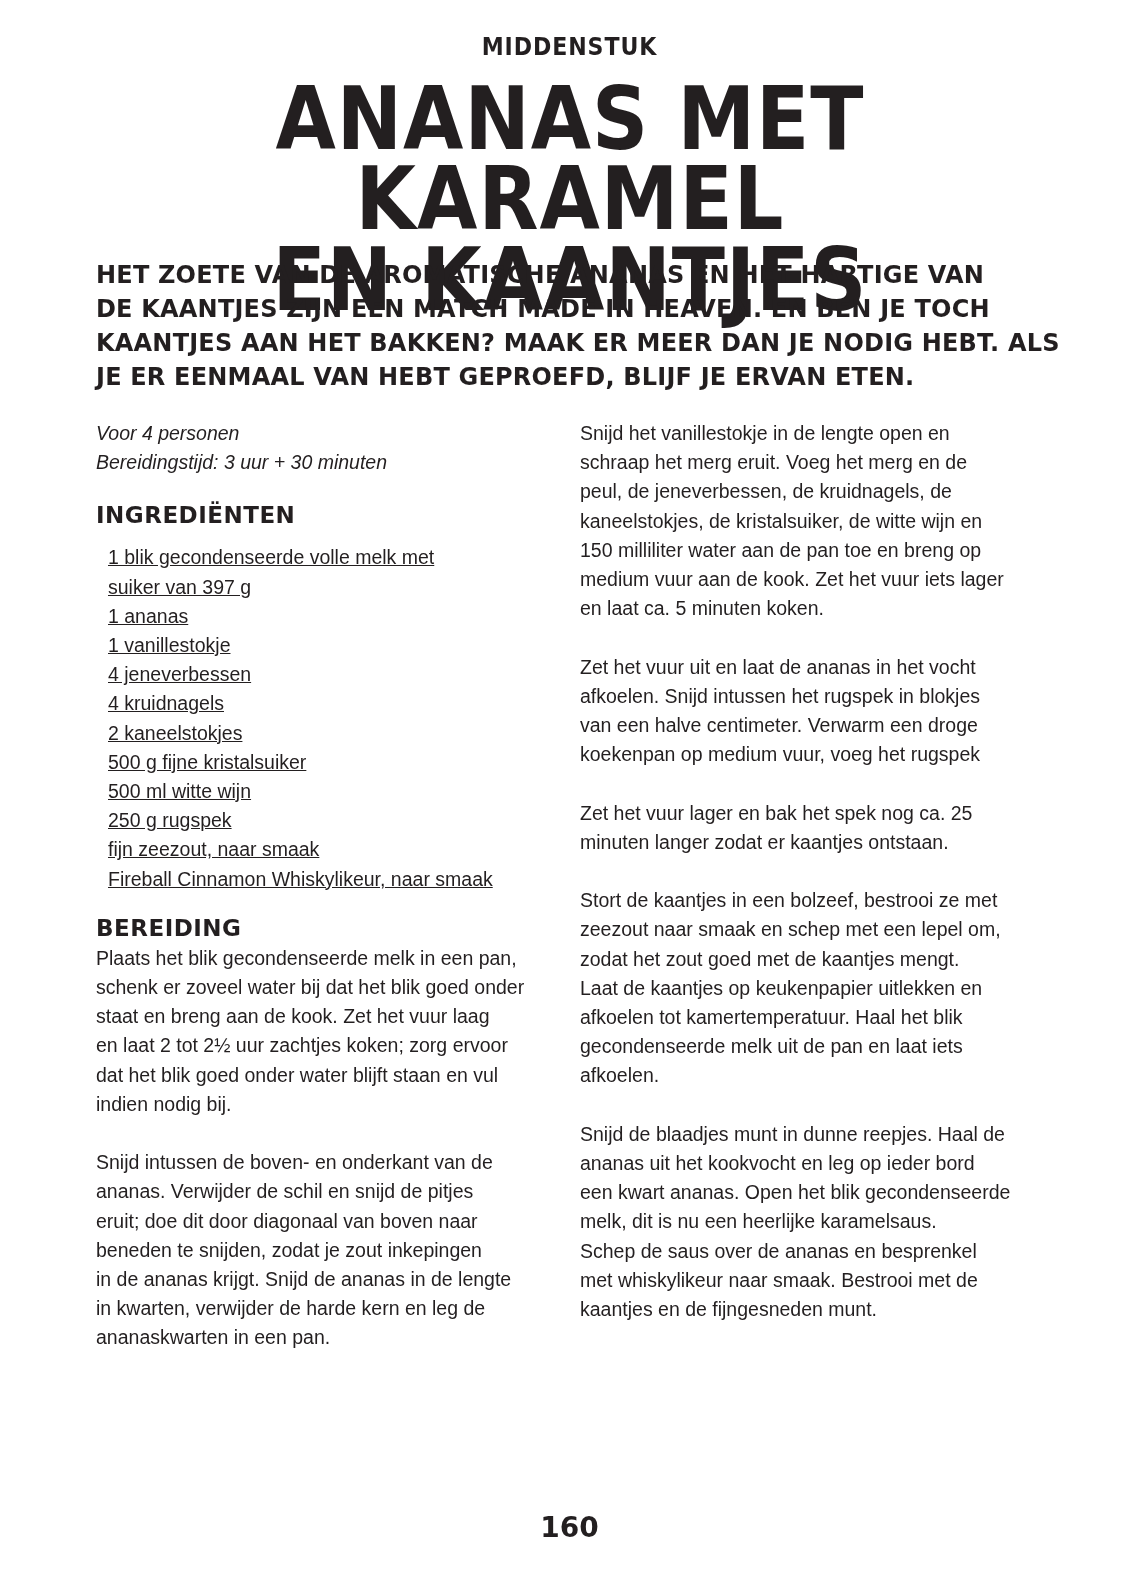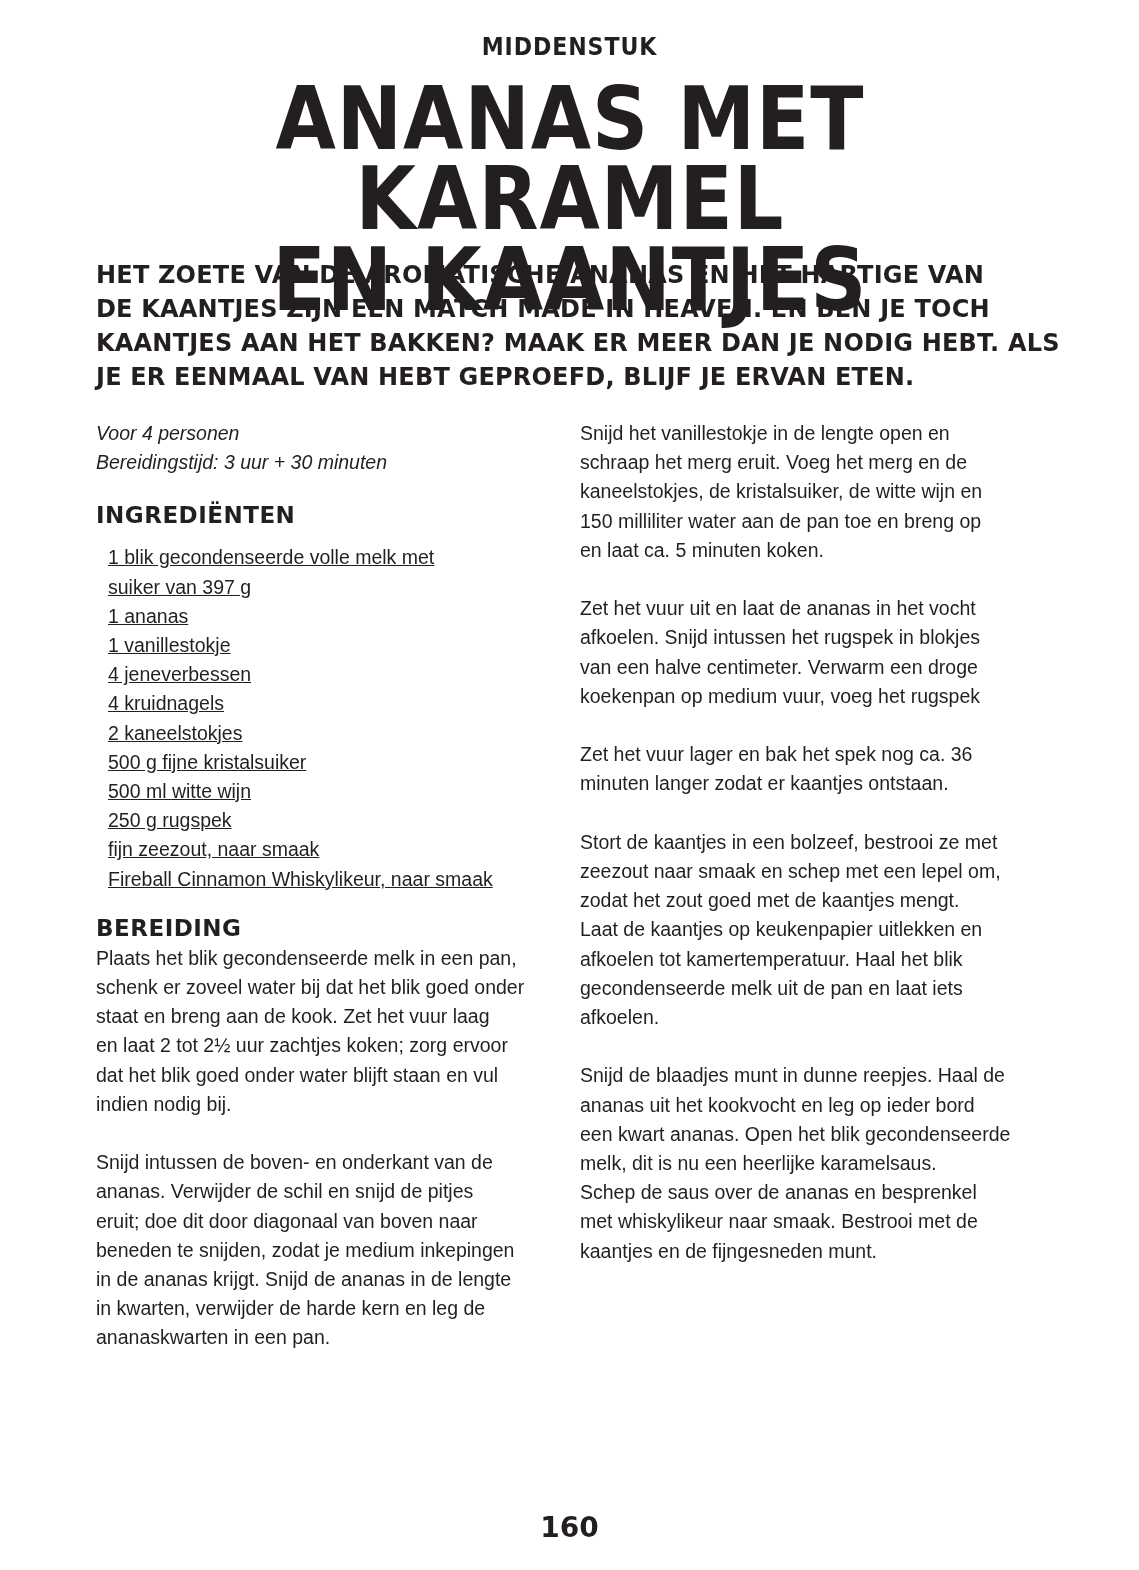--- a/index.html
+++ b/index.html
@@ -69,43 +69,45 @@
     <span>schenk er zoveel water bij dat het blik goed onder</span>
     <span>staat en breng aan de kook. Zet het vuur laag</span>
     <span>en laat 2 tot 2½ uur zachtjes koken; zorg ervoor</span>
     <span>dat het blik goed onder water blijft staan en vul</span>
     <span>indien nodig bij.</span>
   </div>
   <div class="para">
     <span>Snijd intussen de boven- en onderkant van de</span>
     <span>ananas. Verwijder de schil en snijd de pitjes</span>
     <span>eruit; doe dit door diagonaal van boven naar</span>
-    <span>beneden te snijden, zodat je medium inkepingen</span>
+    <span>beneden te snijden, zodat je zout inkepingen</span>
     <span>in de ananas krijgt. Snijd de ananas in de lengte</span>
     <span>in kwarten, verwijder de harde kern en leg de</span>
     <span>ananaskwarten in een pan.</span>
   </div>
 </div>
 
 <div class="col col-right">
   <div class="para">
     <span>Snijd het vanillestokje in de lengte open en</span>
     <span>schraap het merg eruit. Voeg het merg en de</span>
+    <span>peul, de jeneverbessen, de kruidnagels, de</span>
     <span>kaneelstokjes, de kristalsuiker, de witte wijn en</span>
     <span>150 milliliter water aan de pan toe en breng op</span>
+    <span>medium vuur aan de kook. Zet het vuur iets lager</span>
     <span>en laat ca. 5 minuten koken.</span>
   </div>
   <div class="para">
     <span>Zet het vuur uit en laat de ananas in het vocht</span>
     <span>afkoelen. Snijd intussen het rugspek in blokjes</span>
     <span>van een halve centimeter. Verwarm een droge</span>
     <span>koekenpan op medium vuur, voeg het rugspek</span>
   </div>
   <div class="para">
-    <span>Zet het vuur lager en bak het spek nog ca. 36</span>
+    <span>Zet het vuur lager en bak het spek nog ca. 25</span>
     <span>minuten langer zodat er kaantjes ontstaan.</span>
   </div>
   <div class="para">
     <span>Stort de kaantjes in een bolzeef, bestrooi ze met</span>
     <span>zeezout naar smaak en schep met een lepel om,</span>
     <span>zodat het zout goed met de kaantjes mengt.</span>
     <span>Laat de kaantjes op keukenpapier uitlekken en</span>
     <span>afkoelen tot kamertemperatuur. Haal het blik</span>
     <span>gecondenseerde melk uit de pan en laat iets</span>
     <span>afkoelen.</span>

